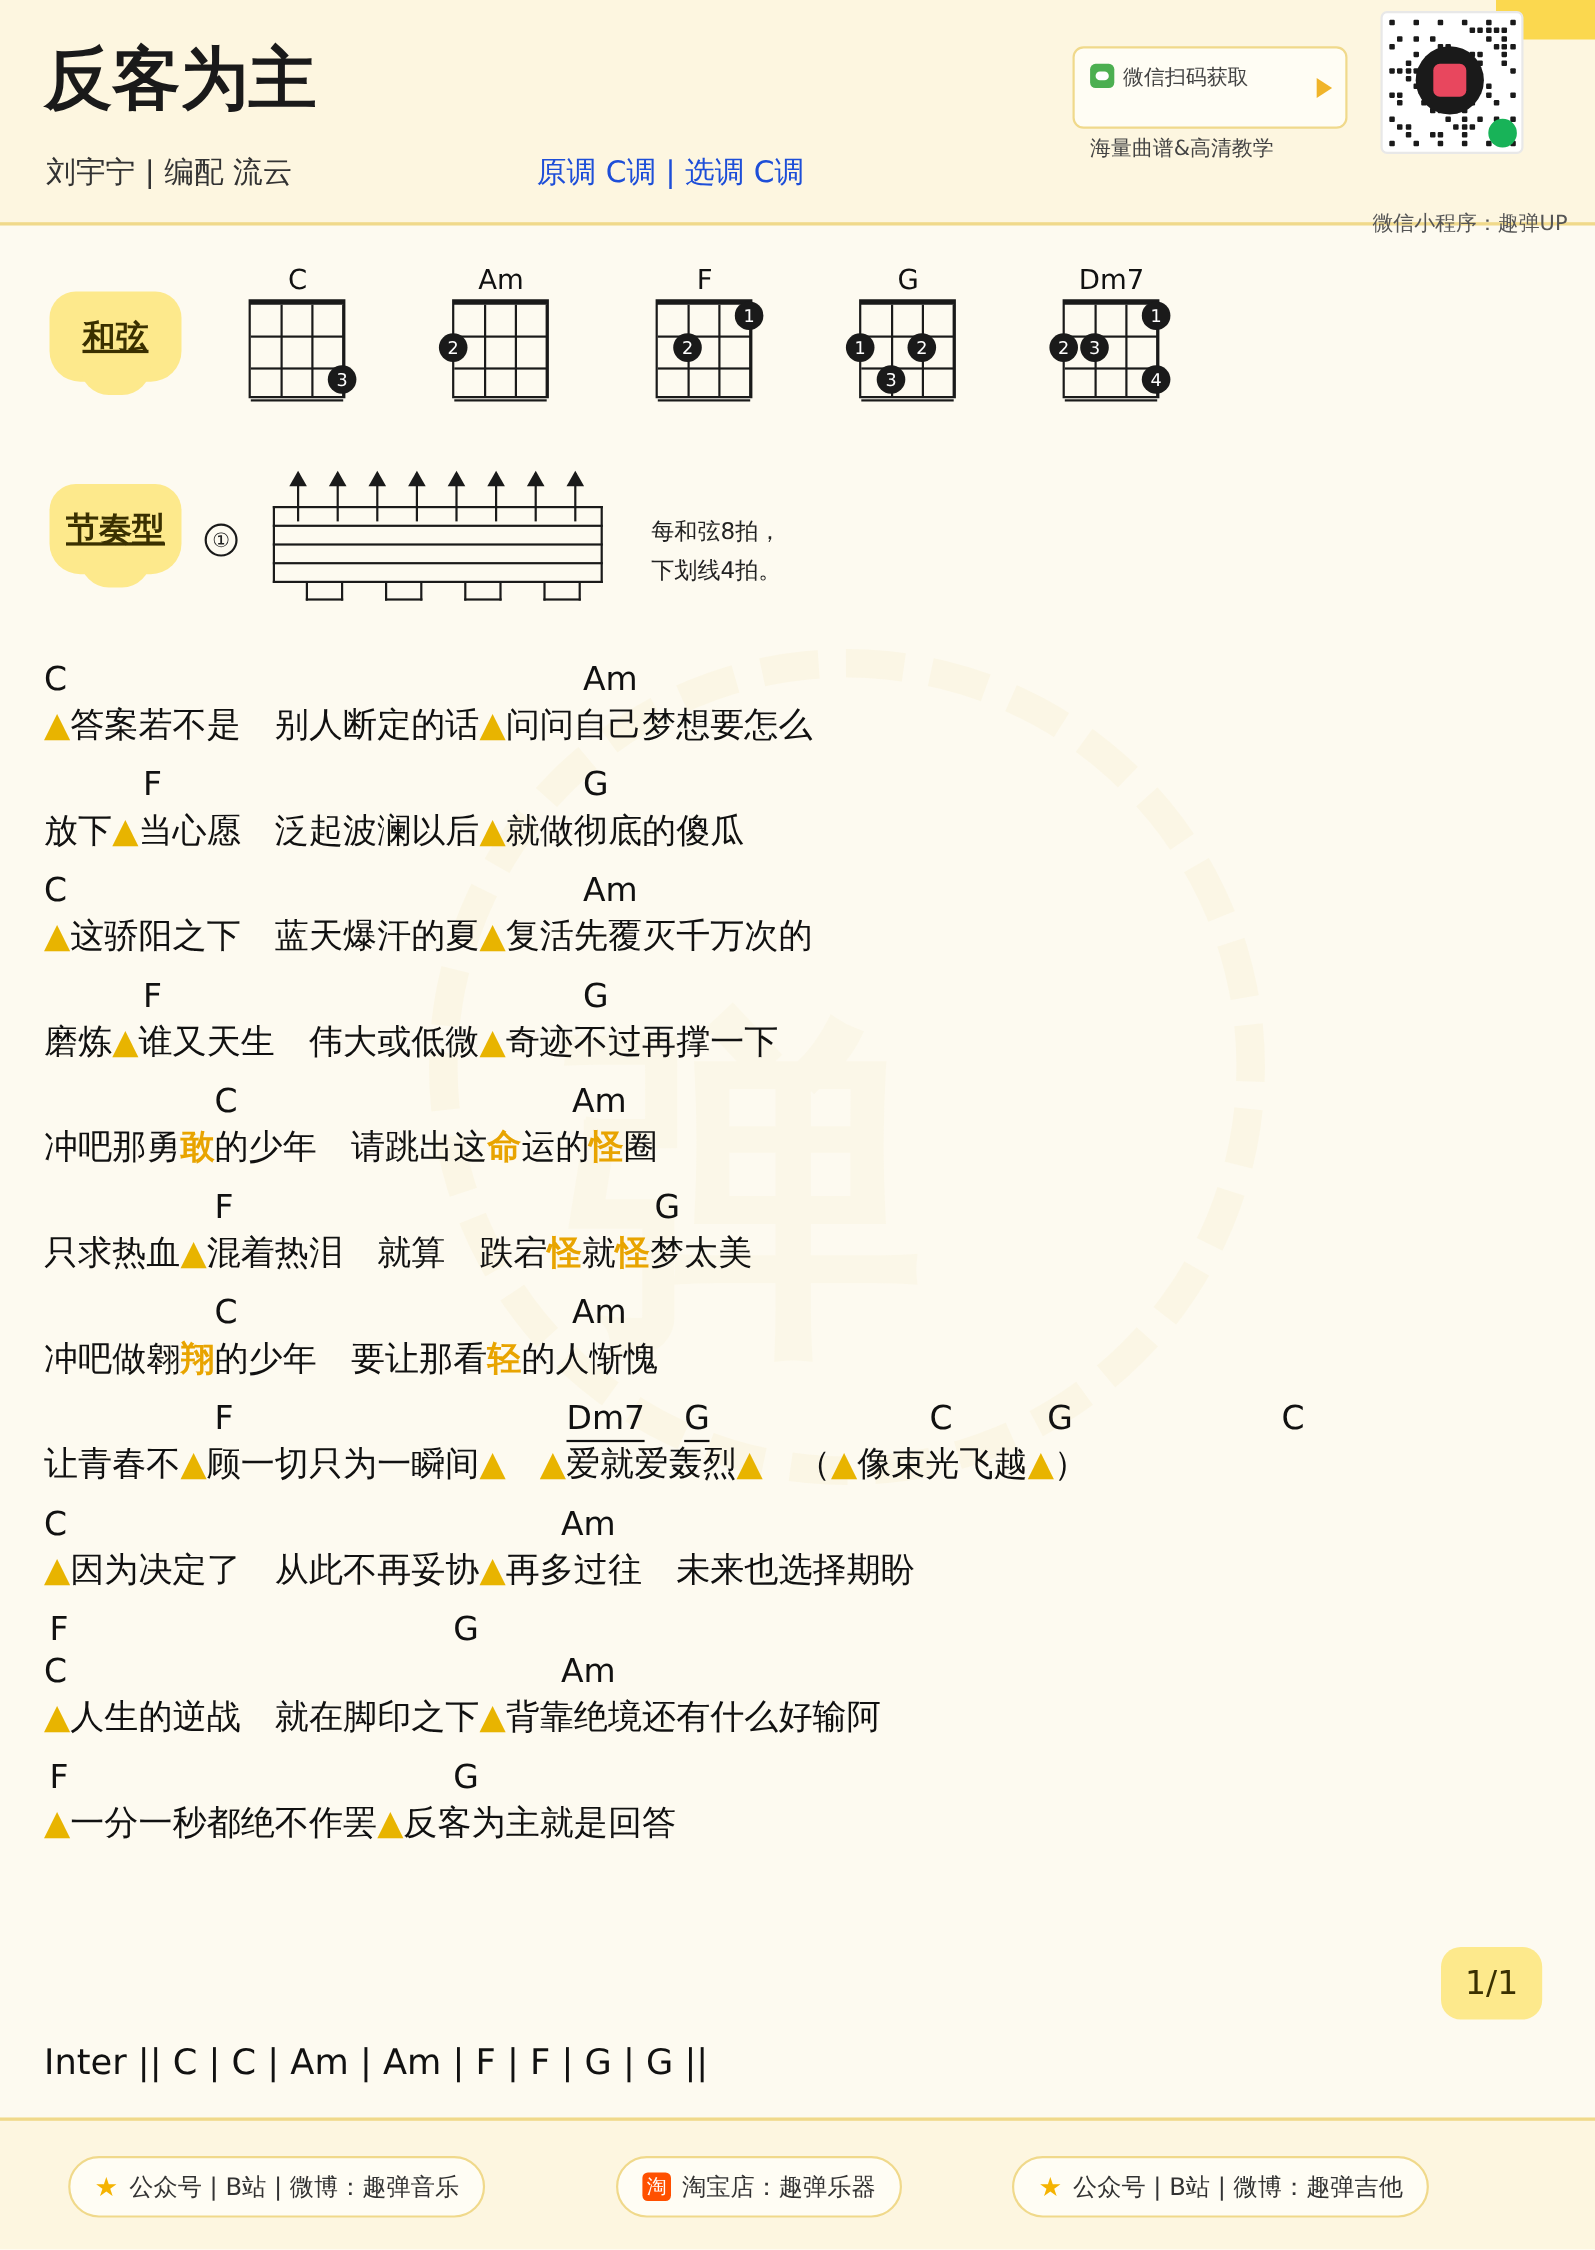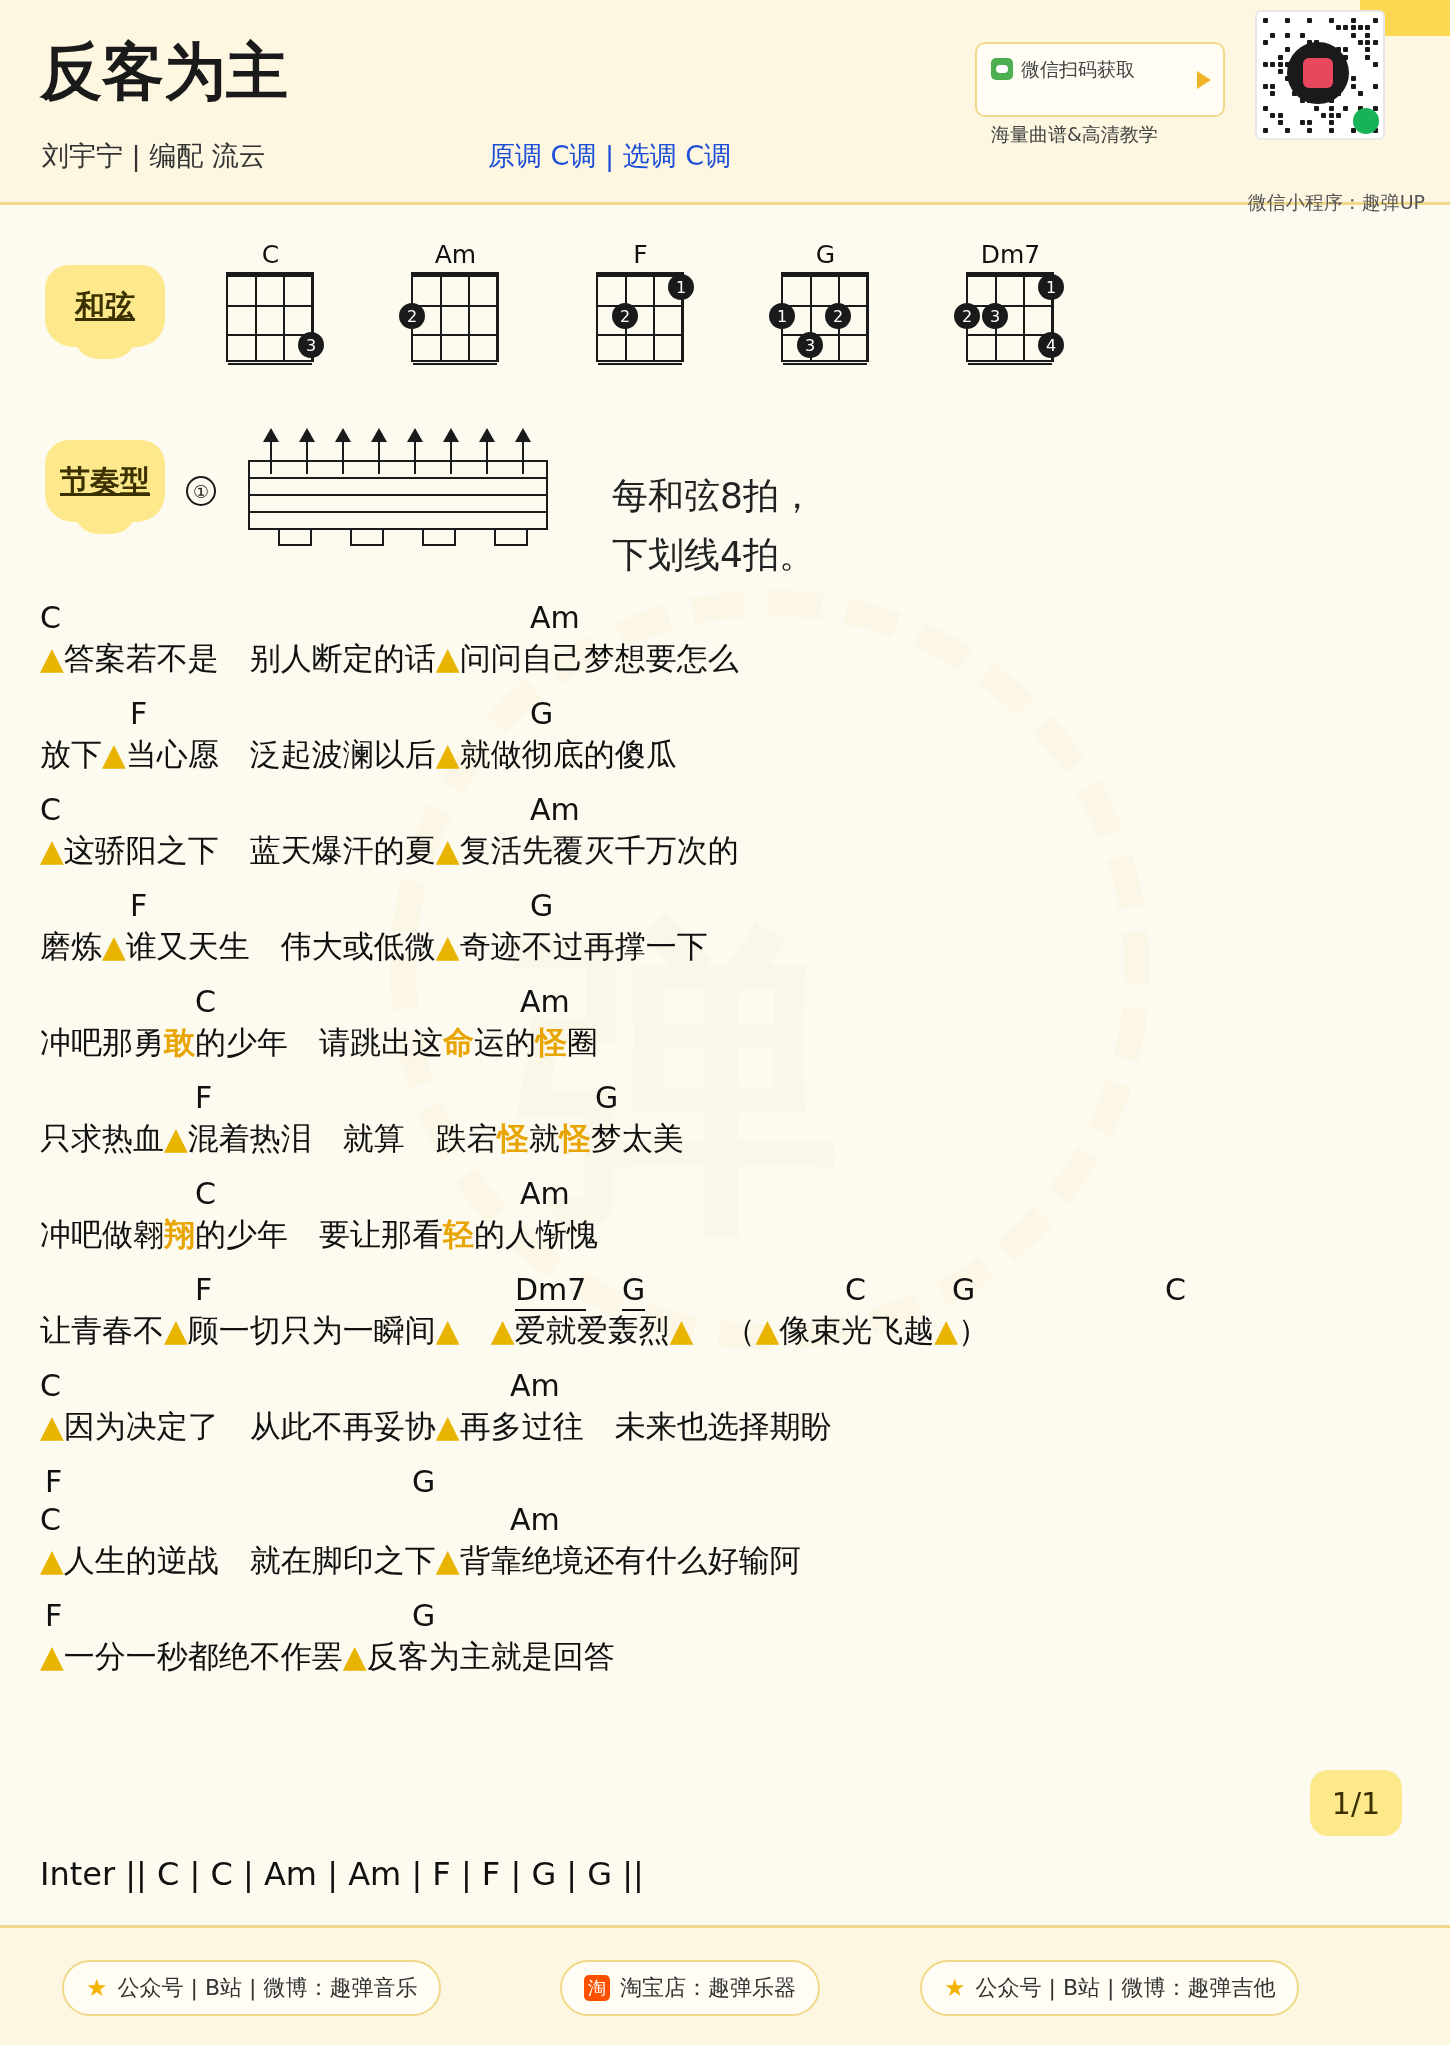--- a/index.html
+++ b/index.html
@@ -172,22 +172,22 @@
     position:absolute; height:16px; border:2px solid #1a1a1a; border-top:none;
     top:70px;
   }
   .circ1 {
     position:absolute; left:186px; top:476px;
     width:30px;height:30px;border-radius:50%;border:2px solid #1a1a1a;
     display:flex;align-items:center;justify-content:center;font-size:18px;
     font-family:"DejaVu Sans", sans-serif;
   }
   .rhythm-note {
-    position:absolute; left:612px; top:466px;
-    font-size:36px; color:#222; line-height:1.65;
+    position:absolute; left:592px; top:466px;
+    font-size:21px; color:#222; line-height:1.65;
     font-family:"DejaVu Sans", sans-serif;
   }
   
   .lyrics { position:absolute; left:0; top:600px; width:1450px; }
   .line { position:relative; height:auto; }
   .chordrow {
     position:relative; height:38px;
     font-size:30px; color:#111;
     font-family:"DejaVu Sans", sans-serif;
   }

